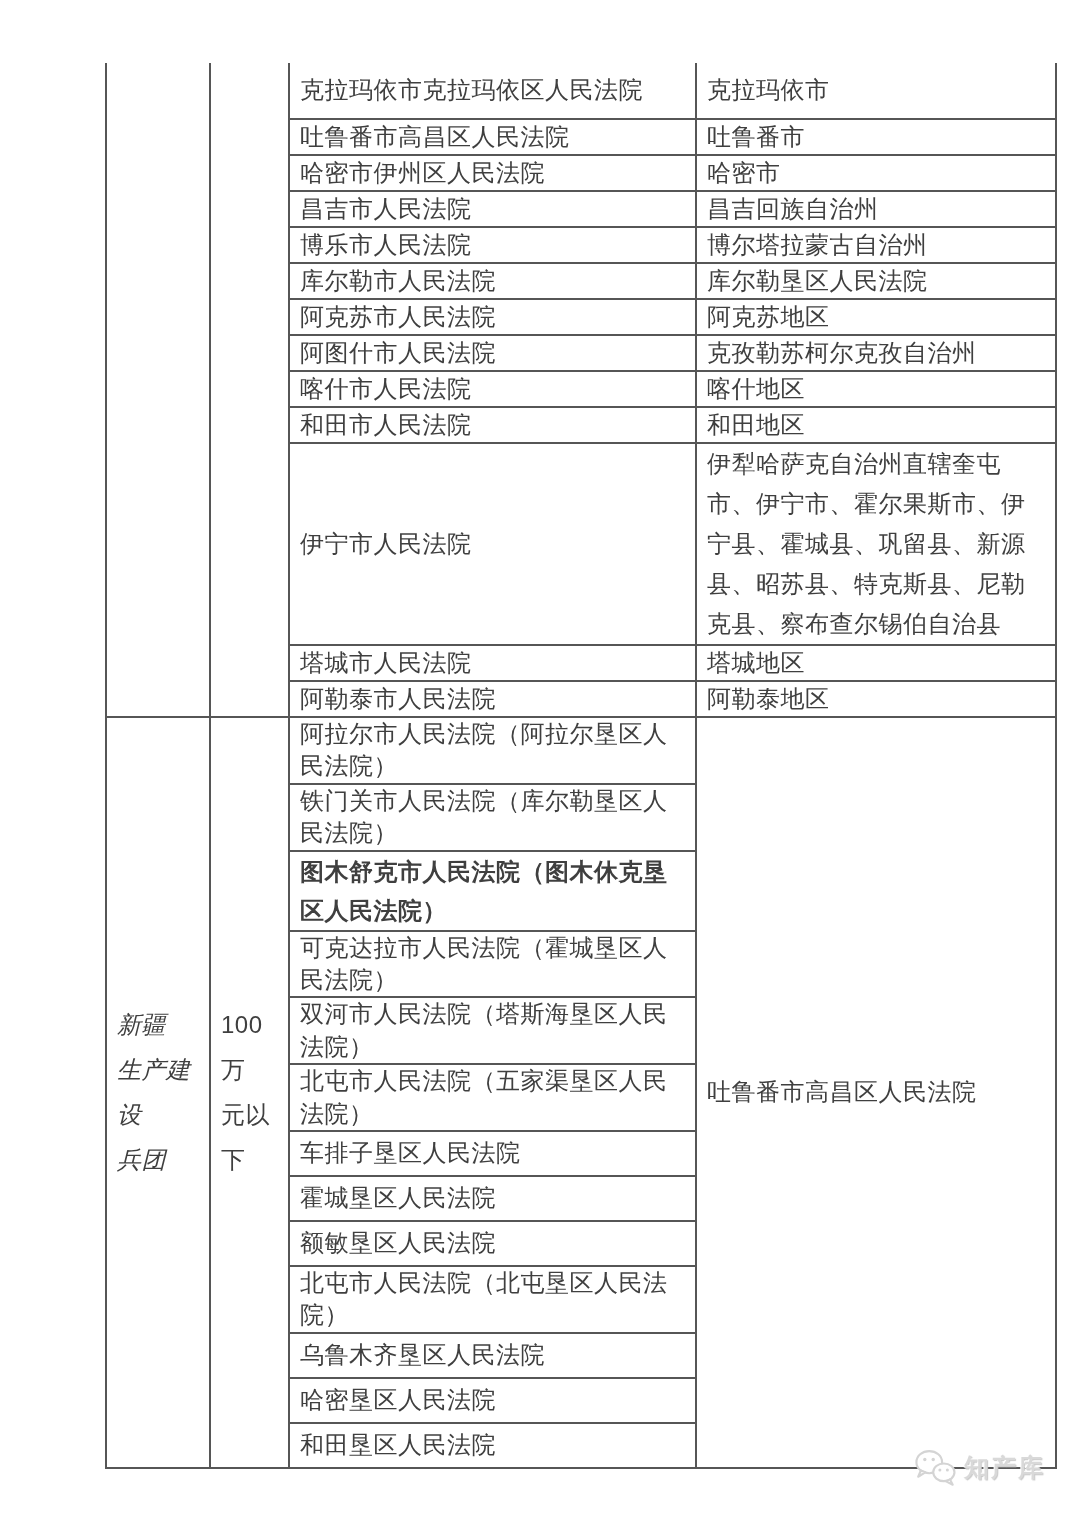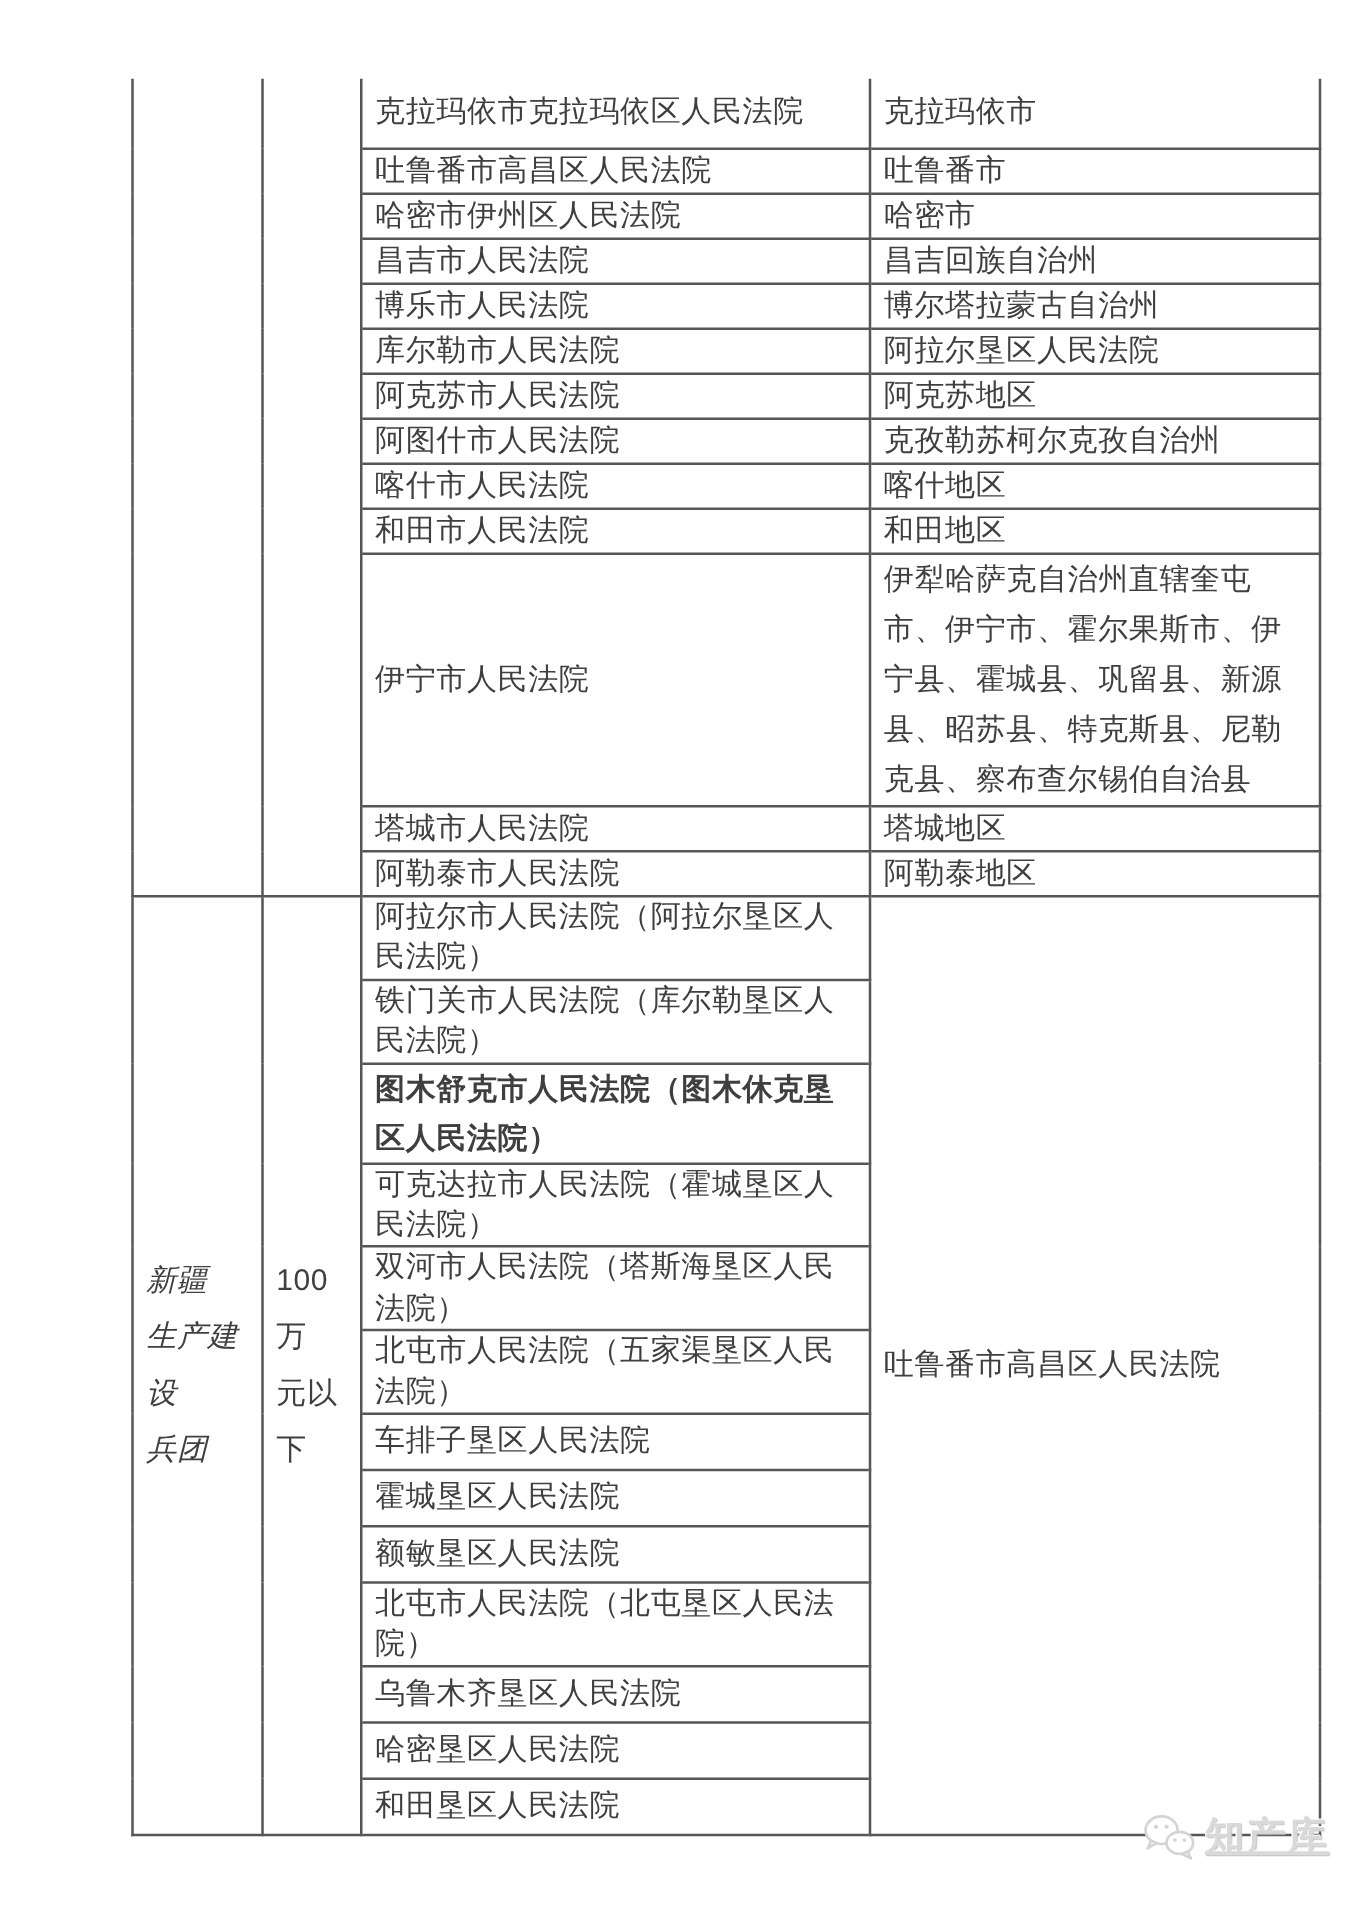--- a/index.html
+++ b/index.html
@@ -50,26 +50,25 @@
   td.juris-merged{vertical-align:middle;}
 
   .watermark{
     position:absolute;
     left:912px;top:1448px;
     display:flex;align-items:center;gap:6px;
     color:var(--wm);
     user-select:none;
   }
   .wm-text{
-    font-size:31px;
+    font-size:25px;
     letter-spacing:2px;
     font-weight:bold;
     color:var(--wm);
     text-shadow:-1px -1px 0 #ffffff,1px 1px 1px #c9c9c9;
-    text-decoration:underline;
   }
   .wm-icon svg{display:block;}
 </style>
 </head>
 <body>
 
 <div class="page">
 
   <table class="court-table">
     <colgroup>
@@ -97,21 +96,21 @@
       <tr class="r-top">
         <td>昌吉市人民法院</td>
         <td>昌吉回族自治州</td>
       </tr>
       <tr class="r-top">
         <td>博乐市人民法院</td>
         <td>博尔塔拉蒙古自治州</td>
       </tr>
       <tr class="r-top">
         <td>库尔勒市人民法院</td>
-        <td>阿拉尔垦区人民法院</td>
+        <td>库尔勒垦区人民法院</td>
       </tr>
       <tr class="r-top">
         <td>阿克苏市人民法院</td>
         <td>阿克苏地区</td>
       </tr>
       <tr class="r-top">
         <td>阿图什市人民法院</td>
         <td>克孜勒苏柯尔克孜自治州</td>
       </tr>
       <tr class="r-top">

